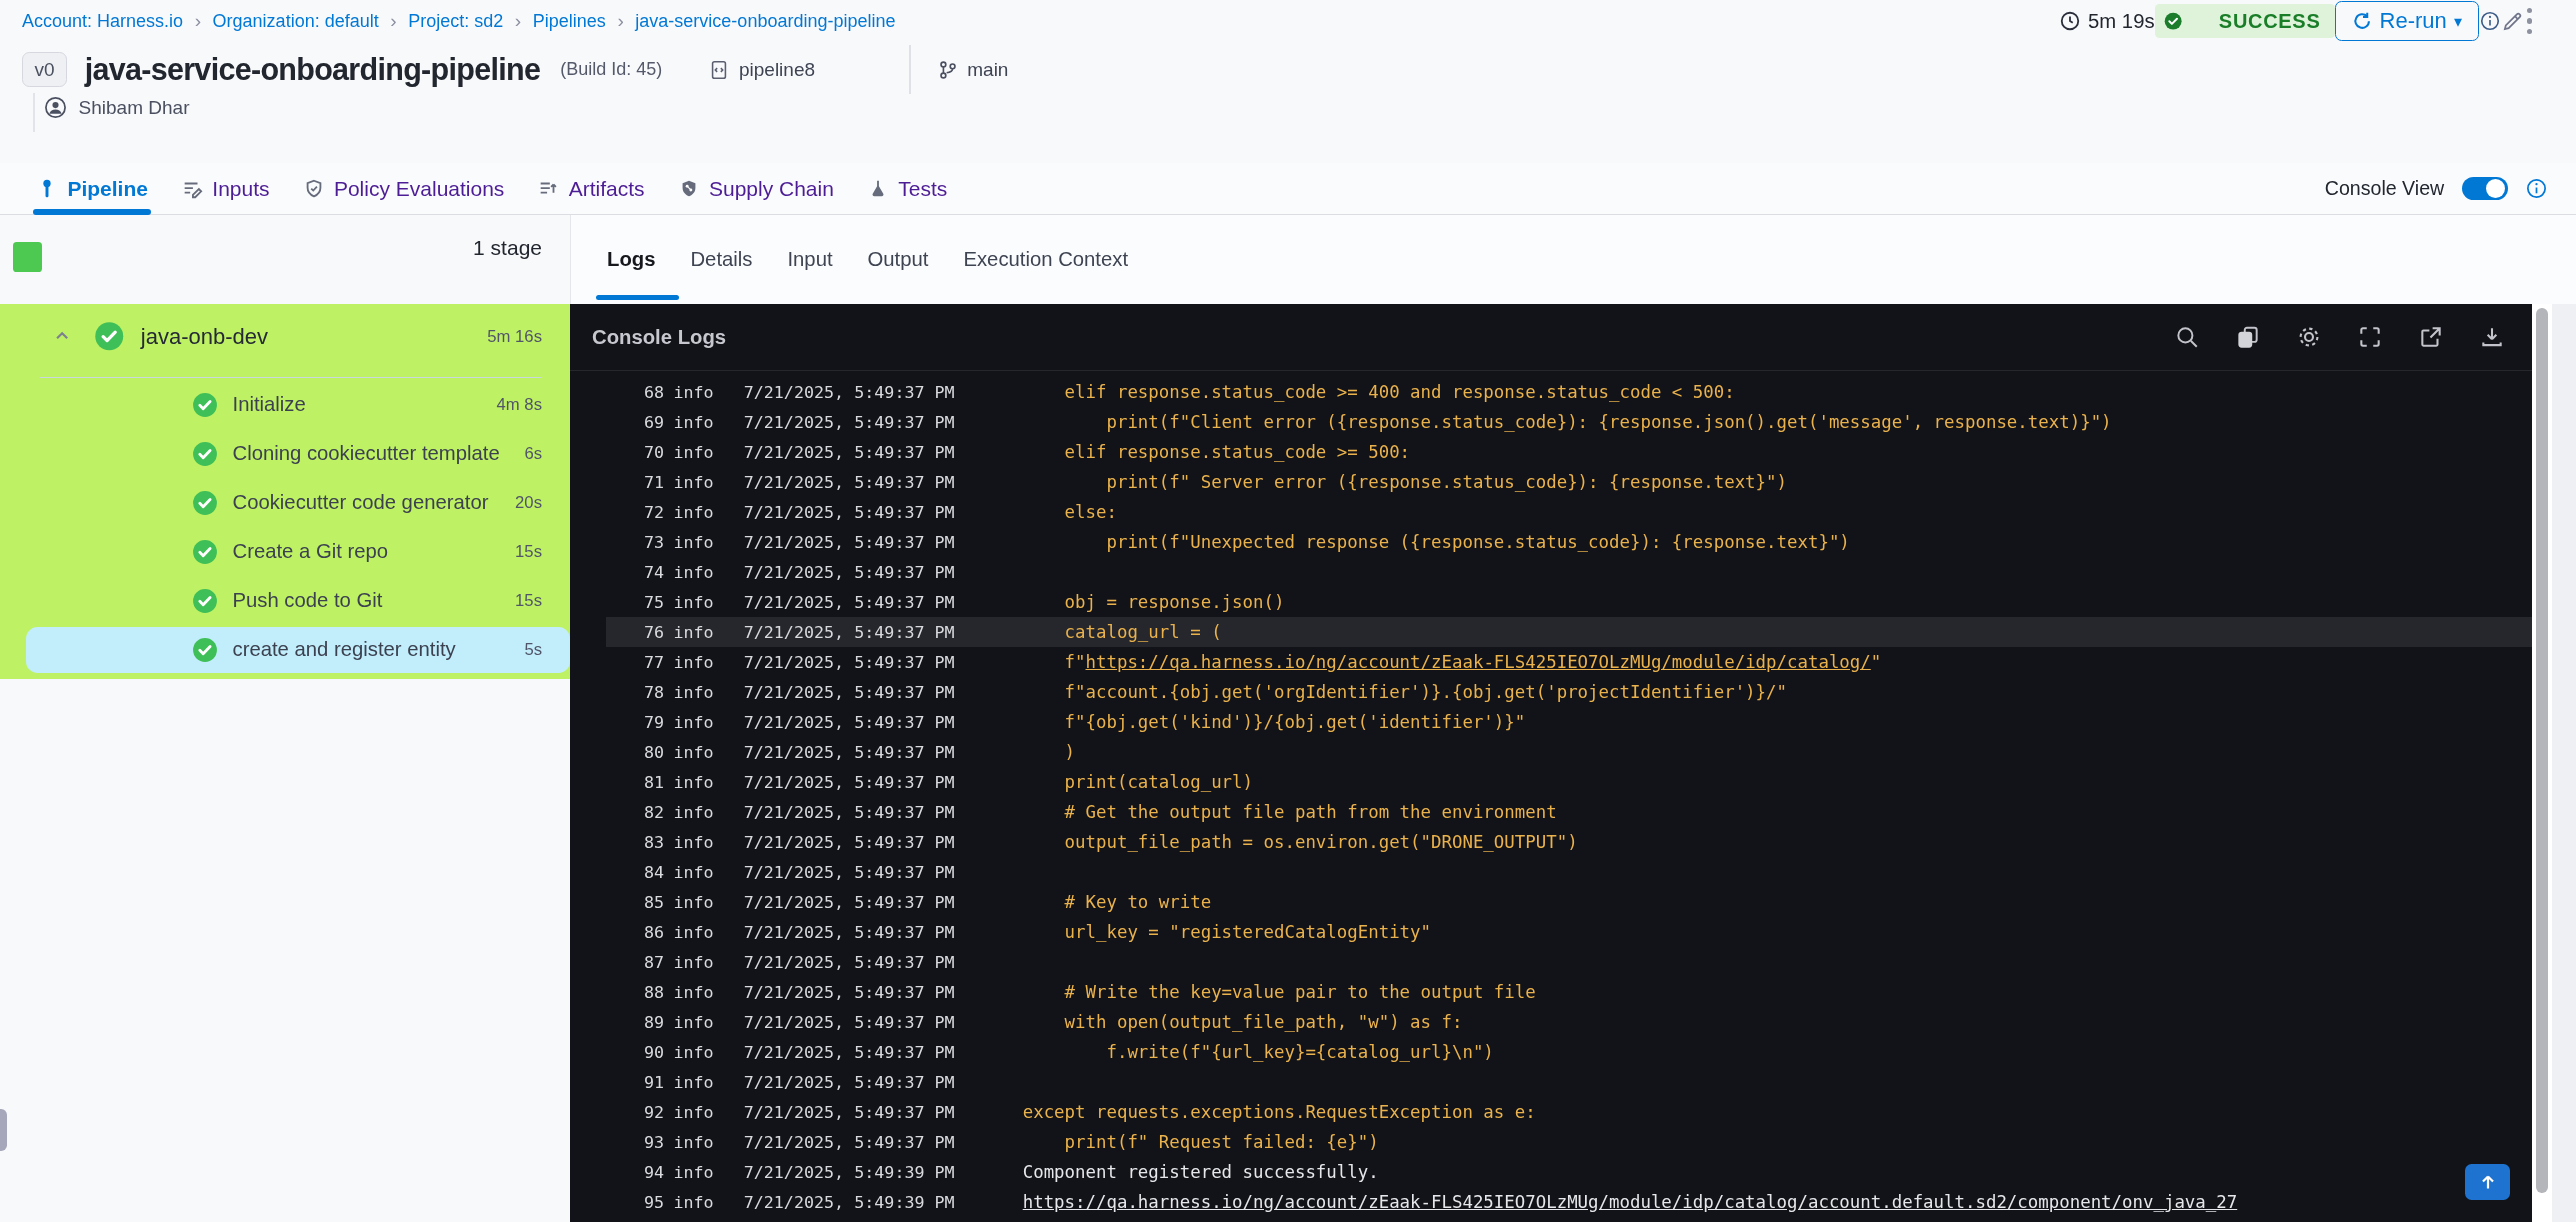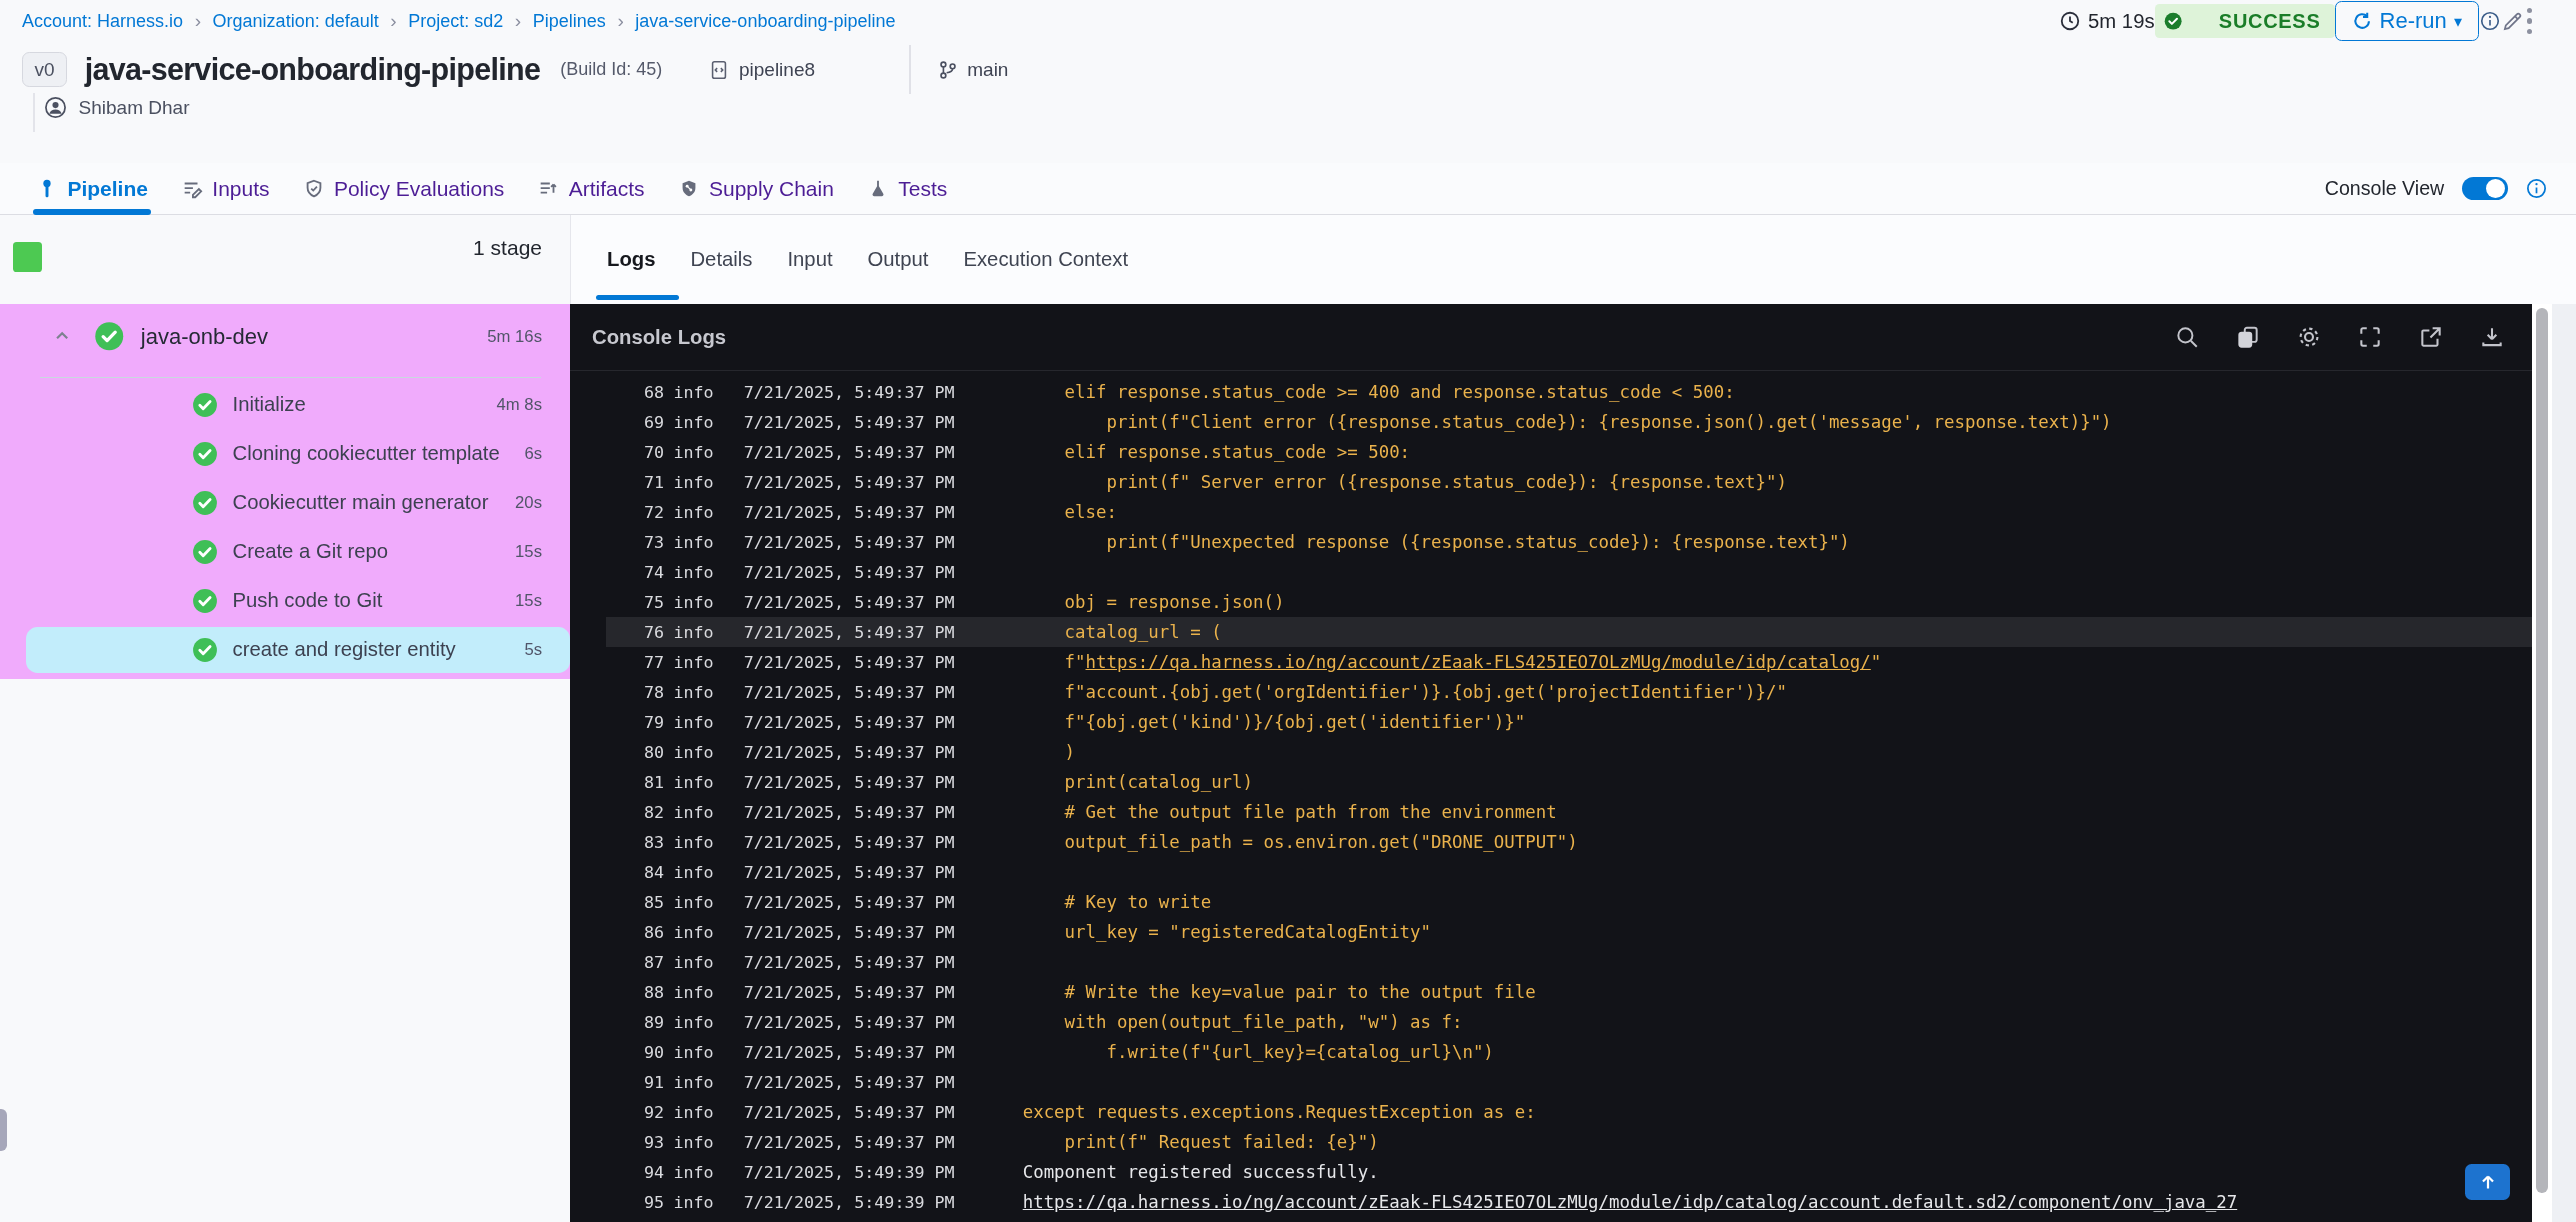--- a/index.html
+++ b/index.html
@@ -48,21 +48,21 @@
   .console-view .cv-label { font-size:19.6px; color:#22262e; }
   .toggle { width:46px; height:23px; background:#0278d5; border-radius:11.6px; position:relative; }
   .toggle .knob { position:absolute; right:2.2px; top:2.2px; width:19px; height:19px; border-radius:50%; background:#fff; }
 
   
   .stage-count-row { position:absolute; left:0; top:215px; width:570px; height:89px; background:#f8f9fb; }
   .stage-sq { position:absolute; left:13px; top:27px; width:29px; height:30px; border-radius:3.6px; background:#4dc952; }
   .stage-count { position:absolute; right:28px; top:21px; font-size:21px; color:#22262e; }
   .vdiv-tabs { position:absolute; left:570px; top:215px; width:1.5px; height:89px; background:#e5e6ec; }
 
-  .stage-list { position:absolute; left:0; top:304px; width:570px; height:375px; background:#f0abfc; }
+  .stage-list { position:absolute; left:0; top:304px; width:570px; height:375px; background:#bef264; }
   .stage-row { position:absolute; left:0; top:11.6px; width:570px; height:42px; display:flex; align-items:center; }
   .chev { margin-left:52px; }
   .stage-check { margin-left:22px; }
   .stage-name { margin-left:16px; font-size:22px; color:#252a35; }
   .stage-dur { position:absolute; right:28px; font-size:16.7px; color:#515569; }
   .stage-divider { position:absolute; left:40px; right:29px; top:73px; height:1.1px; background:#c9d8de; }
   .step-list { position:absolute; left:0; top:76px; width:570px; }
   .step { position:relative; height:49px; display:flex; align-items:center; }
   .step.selected::before { content:""; position:absolute; left:26px; right:0; top:1.5px; bottom:1.5px;
                            background:#c2edfb; border-radius:11.6px; }
@@ -306,21 +306,21 @@
     <span class="step-duration">6s</span>
   </div>
 
   <div class="step">
     <span class="check">
       <svg width="26" height="26" viewBox="0 0 24 24">
             <circle cx="12" cy="12" r="11" fill="#3fbf57"></circle>
         <path d="M7.2 12.3l3.1 3.1 6.4-6.6" stroke="#fff" stroke-width="2.6" fill="none" stroke-linecap="round" stroke-linejoin="round"></path>
           </svg>
     </span>
-    <span class="step-label">Cookiecutter main generator</span>
+    <span class="step-label">Cookiecutter code generator</span>
     <span class="step-duration">20s</span>
   </div>
 
   <div class="step">
     <span class="check">
       <svg width="26" height="26" viewBox="0 0 24 24">
             <circle cx="12" cy="12" r="11" fill="#3fbf57"></circle>
         <path d="M7.2 12.3l3.1 3.1 6.4-6.6" stroke="#fff" stroke-width="2.6" fill="none" stroke-linecap="round" stroke-linejoin="round"></path>
           </svg>
     </span>

